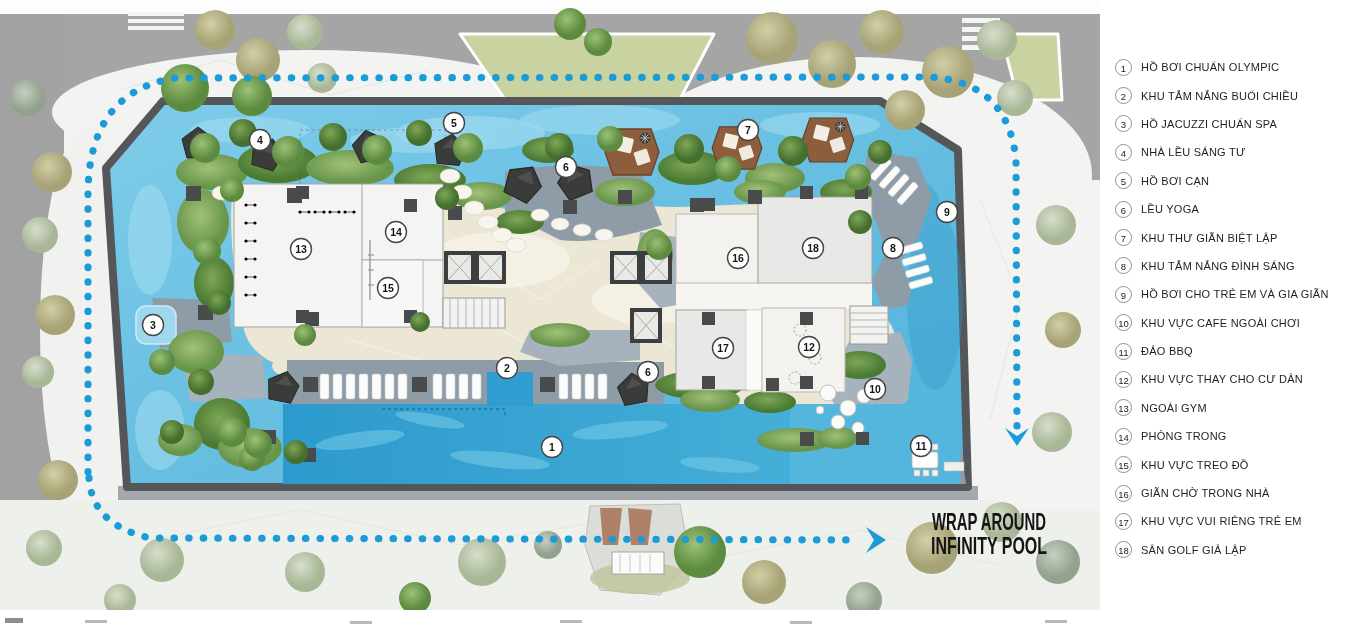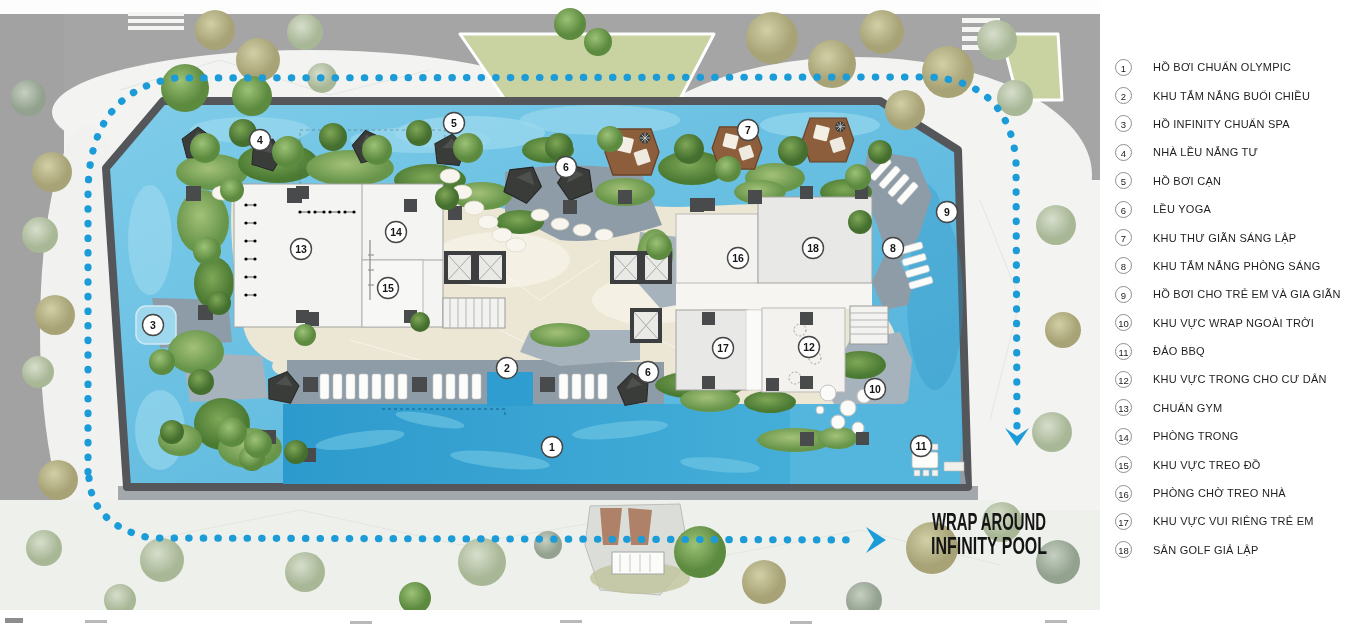--- a/index.html
+++ b/index.html
@@ -7,21 +7,21 @@
        font-family:"Liberation Sans","DejaVu Sans",sans-serif;}
   .stage{position:absolute;left:0;top:0;width:1366px;height:628px;background:#fff;}
   svg{position:absolute;left:0;top:0;display:block;}
   
   .legend{position:absolute;left:1100px;top:0;width:266px;height:628px;background:#ffffff;
           padding-top:53px;box-sizing:border-box;}
   .lr{height:28.4px;display:flex;align-items:center;padding-left:15px;}
   .lc{width:17px;height:17px;border:1px solid #8f8f8f;border-radius:50%;flex:none;
       font-size:9.5px;font-weight:500;line-height:17px;text-align:center;color:#1b1b1b;
       box-sizing:border-box;background:#fff;}
-  .ll{margin-left:21px;font-size:11px;letter-spacing:.25px;color:#1e1e1e;white-space:nowrap;}
+  .ll{margin-left:9px;font-size:11px;letter-spacing:.25px;color:#1e1e1e;white-space:nowrap;}
   
   .dots{fill:none;stroke:#1b9cd8;stroke-width:7.2;stroke-linecap:round;stroke-dasharray:0.4 14.2;}
   .mkc{fill:#ffffff;stroke:#454545;stroke-width:1.4;}
   .mkt{font:600 10.5px "Liberation Sans","DejaVu Sans",sans-serif;text-anchor:middle;fill:#161616;}
   .wraptxt{font-weight:bold;font-size:23.5px;fill:#141414;text-anchor:middle;}
   .bldg{fill:#f4f4f2;stroke:#a3a3a1;stroke-width:1;}
   .room{fill:#e8e8e6;stroke:#a3a3a1;stroke-width:1;}
   .col{fill:#494a4c;}
   .elev{fill:#e9e9e6;stroke:#3d3e3f;stroke-width:4;}
   .elx{stroke:#a9a9a7;stroke-width:1;fill:none;}
@@ -588,86 +588,86 @@
     <span class="ll">HỒ BƠI CHUẨN OLYMPIC</span>
   </div>
 
   <div class="lr">
     <span class="lc">2</span>
     <span class="ll">KHU TẮM NẮNG BUỔI CHIỀU</span>
   </div>
 
   <div class="lr">
     <span class="lc">3</span>
-    <span class="ll">HỒ INFINITY CHUẨN SPA</span>
+    <span class="ll">HỒ JACUZZI CHUẨN SPA</span>
   </div>
 
   <div class="lr">
     <span class="lc">4</span>
-    <span class="ll">NHÀ LỀU NẮNG TƯ</span>
+    <span class="ll">NHÀ LỀU SÁNG TƯ</span>
   </div>
 
   <div class="lr">
     <span class="lc">5</span>
     <span class="ll">HỒ BƠI CẠN</span>
   </div>
 
   <div class="lr">
     <span class="lc">6</span>
     <span class="ll">LỀU YOGA</span>
   </div>
 
   <div class="lr">
     <span class="lc">7</span>
-    <span class="ll">KHU THƯ GIÃN SÁNG LẬP</span>
+    <span class="ll">KHU THƯ GIÃN BIỆT LẬP</span>
   </div>
 
   <div class="lr">
     <span class="lc">8</span>
-    <span class="ll">KHU TẮM NẮNG PHÒNG SÁNG</span>
+    <span class="ll">KHU TẮM NẮNG ĐÌNH SÁNG</span>
   </div>
 
   <div class="lr">
     <span class="lc">9</span>
     <span class="ll">HỒ BƠI CHO TRẺ EM VÀ GIA GIÃN</span>
   </div>
 
   <div class="lr">
     <span class="lc">10</span>
-    <span class="ll">KHU VỰC WRAP NGOÀI TRỜI</span>
+    <span class="ll">KHU VỰC CAFE NGOÀI CHƠI</span>
   </div>
 
   <div class="lr">
     <span class="lc">11</span>
     <span class="ll">ĐẢO BBQ</span>
   </div>
 
   <div class="lr">
     <span class="lc">12</span>
-    <span class="ll">KHU VỰC TRONG CHO CƯ DÂN</span>
+    <span class="ll">KHU VỰC THAY CHO CƯ DÂN</span>
   </div>
 
   <div class="lr">
     <span class="lc">13</span>
-    <span class="ll">CHUẨN GYM</span>
+    <span class="ll">NGOÀI GYM</span>
   </div>
 
   <div class="lr">
     <span class="lc">14</span>
     <span class="ll">PHÒNG TRONG</span>
   </div>
 
   <div class="lr">
     <span class="lc">15</span>
     <span class="ll">KHU VỰC TREO ĐỒ</span>
   </div>
 
   <div class="lr">
     <span class="lc">16</span>
-    <span class="ll">PHÒNG CHỜ TREO NHÀ</span>
+    <span class="ll">GIÃN CHỜ TRONG NHÀ</span>
   </div>
 
   <div class="lr">
     <span class="lc">17</span>
     <span class="ll">KHU VỰC VUI RIÊNG TRẺ EM</span>
   </div>
 
   <div class="lr">
     <span class="lc">18</span>
     <span class="ll">SÂN GOLF GIẢ LẬP</span>

